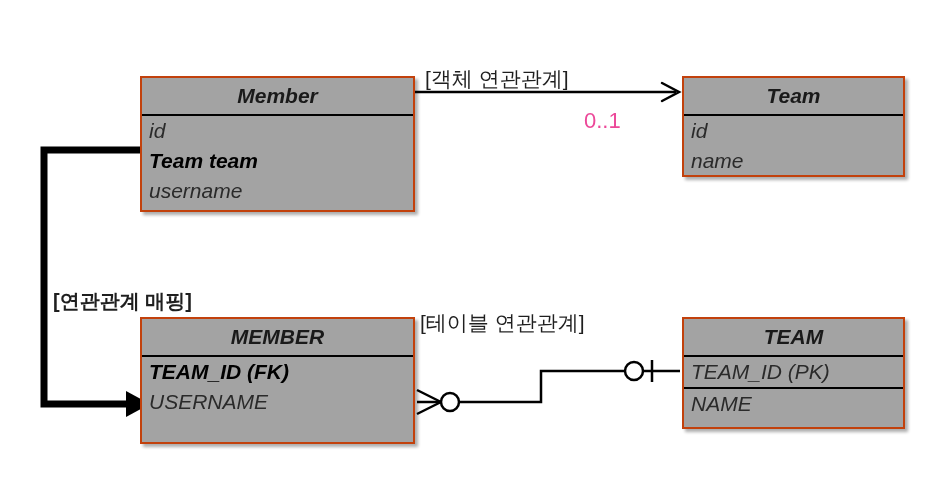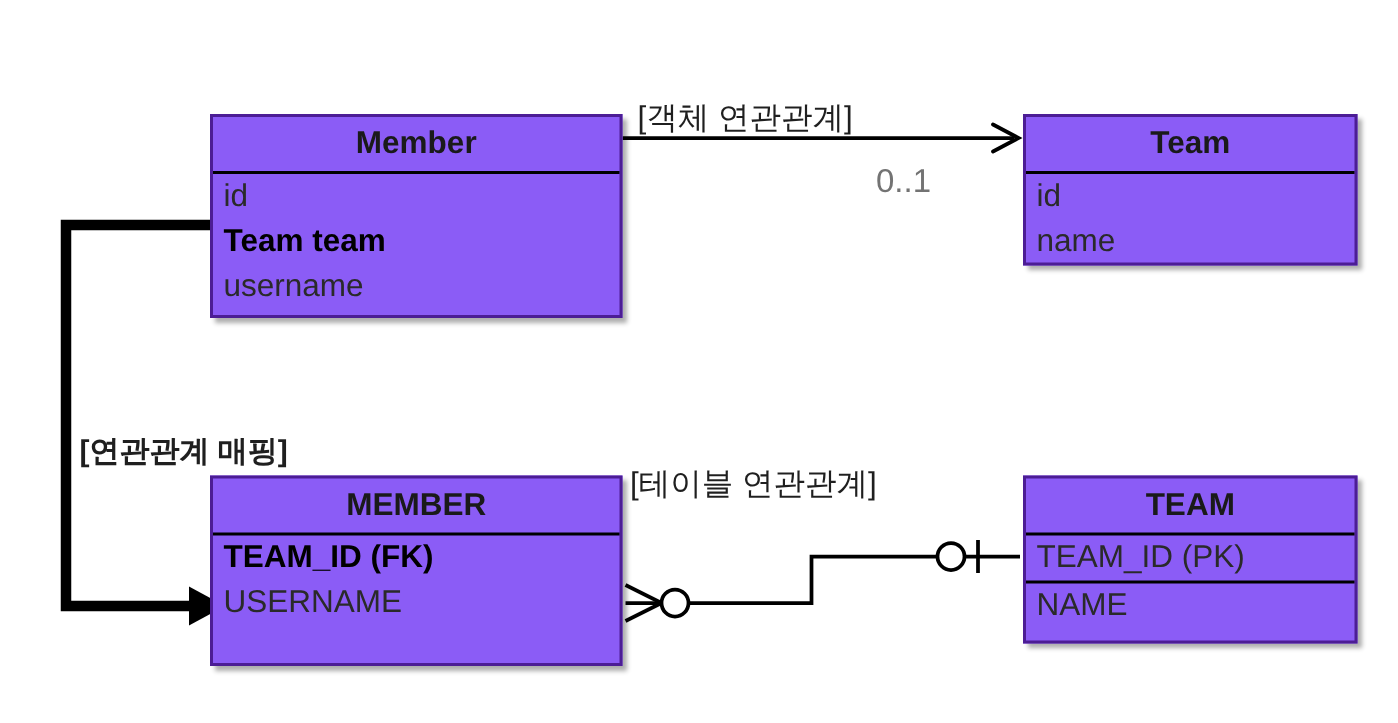--- a/index.html
+++ b/index.html
@@ -37,31 +37,32 @@
   #caption-table     { left: 420px; top: 264px; }
   #caption-mapping   { left: 53px;  top: 243px; font-size: 20px; }
 
   
   #multiplicity-0-1 {
     position: absolute;
     left: 584px;
     top: 110px;
     font-size: 22px;
     line-height: 1;
-    color: #737373;
+    color: #ec4899;
     white-space: nowrap;
   }
 
   
   .entity {
     position: absolute;
     box-sizing: border-box;
-    background: #8b5cf6;
-    border: 2px solid #4c1d95;
+    background: #a3a3a3;
+    border: 2px solid #c2410c;
     box-shadow: 3px 3px 3px rgba(0,0,0,0.32);
+    font-style: italic;
   }
   .entity-header {
     box-sizing: border-box;
     text-align: center;
     font-weight: bold;
     font-size: 21px;
     line-height: 1;
     border-bottom: 2px solid #000000;
     padding: 7px 4px 8px 4px;
     white-space: nowrap;

